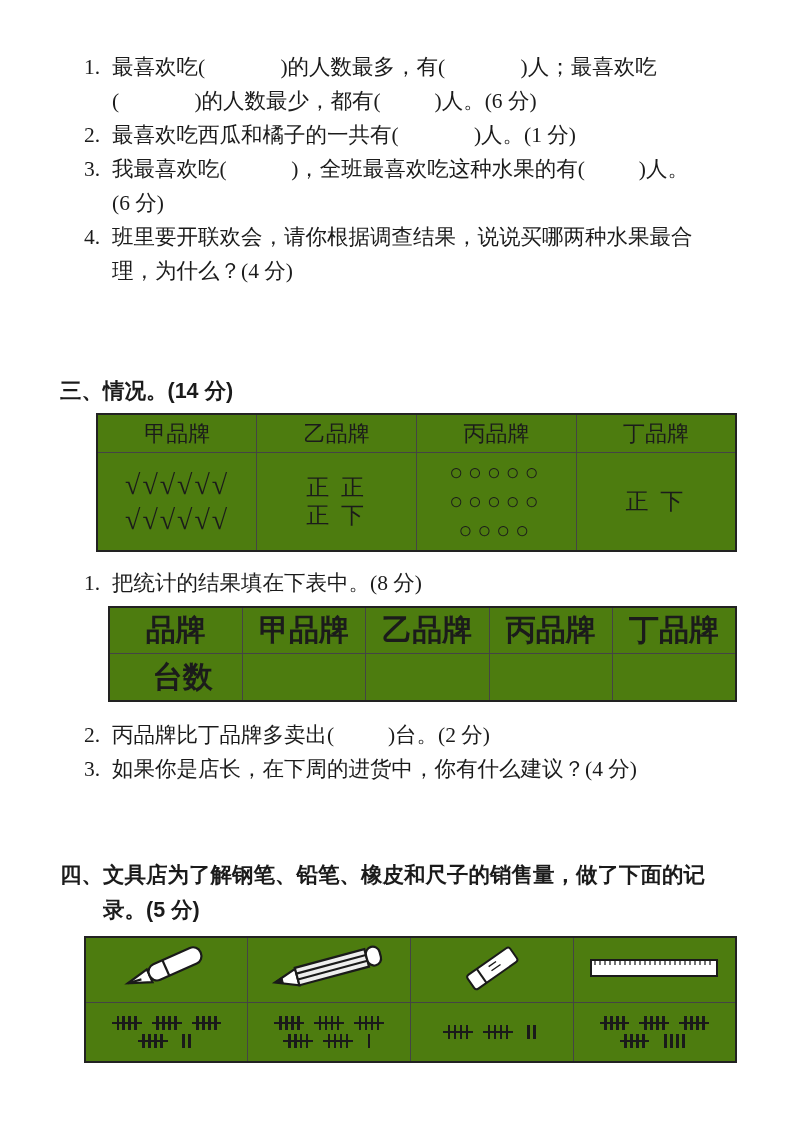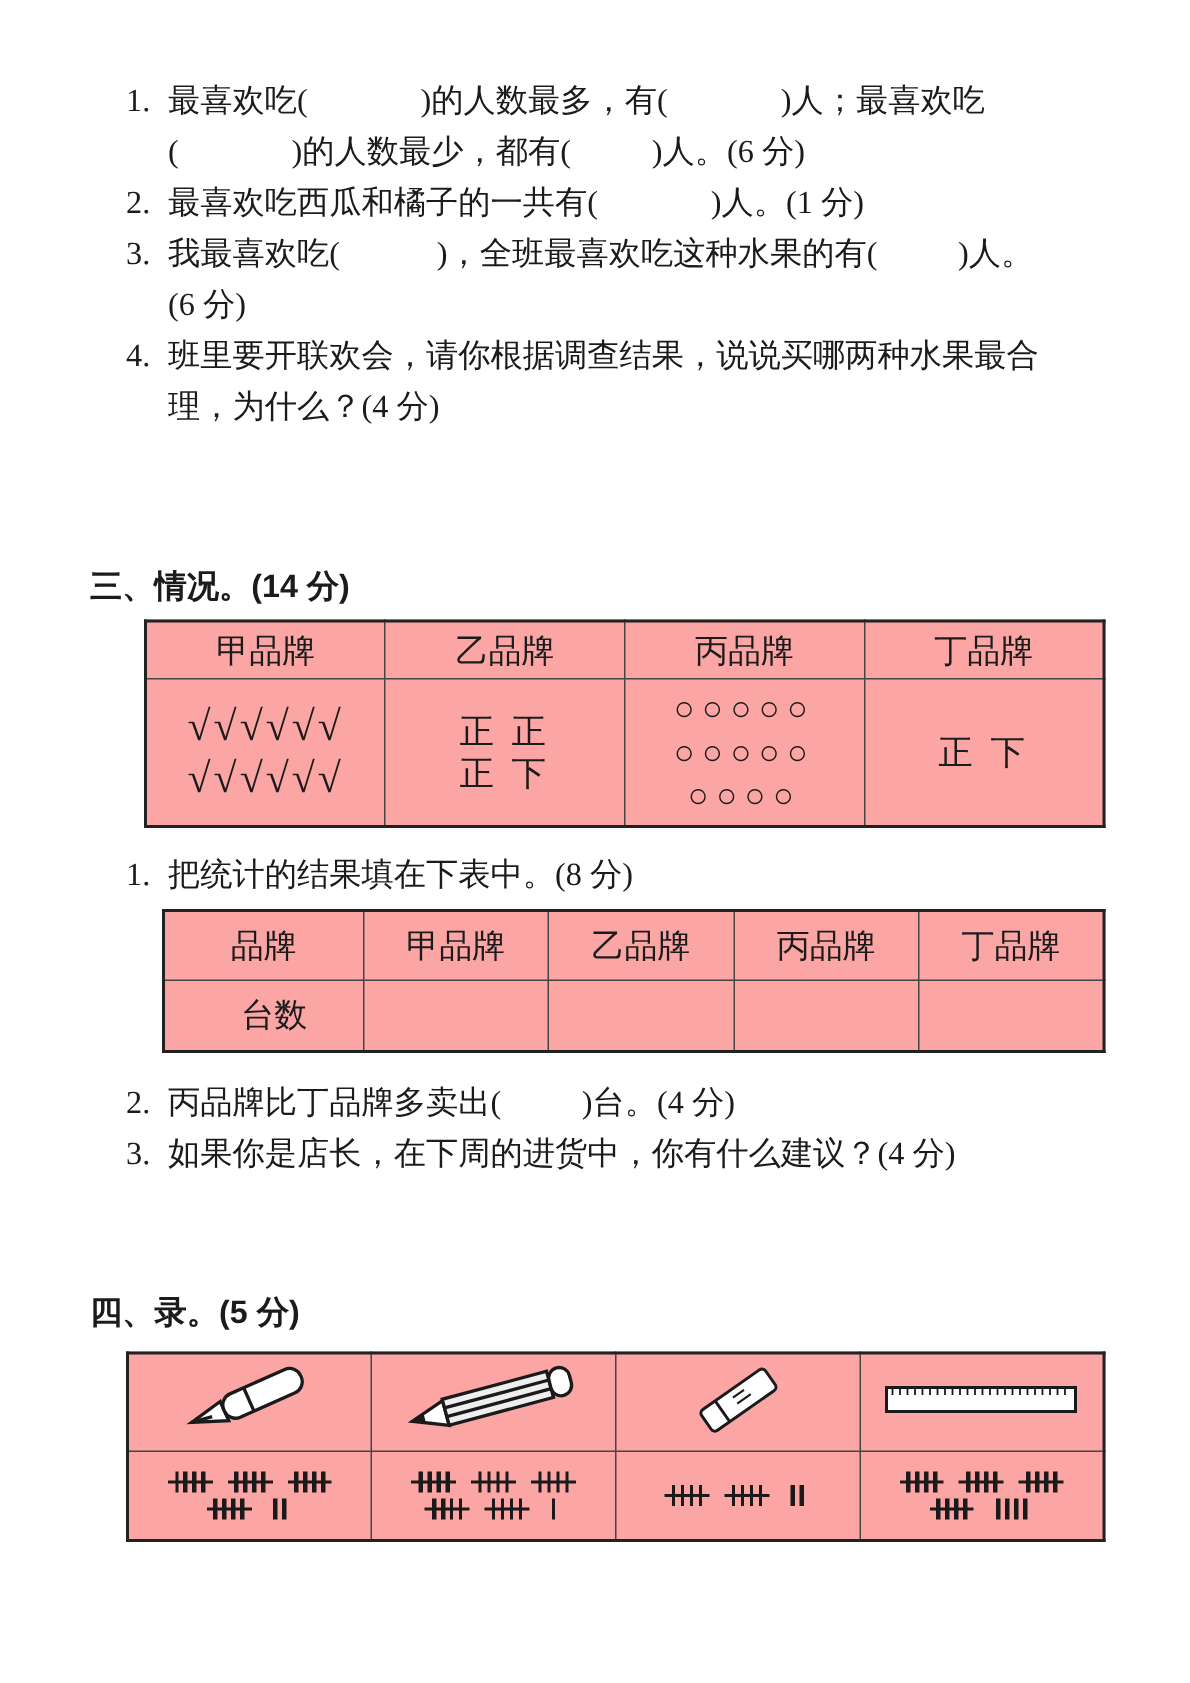--- a/index.html
+++ b/index.html
@@ -14,32 +14,32 @@
   .qbody{flex:1;}
   .ln{white-space:pre;}
   .qlist{margin-left:24px;}
 
   
   .sec-head{display:flex;font-family:"Liberation Sans","DejaVu Sans",sans-serif;
             font-weight:700;font-size:21.5px;line-height:35px;}
   .sec-num{flex:none;}
   .sec-body{flex:1;}
 
-  table{border-collapse:collapse;background:#fca5a5;}
+  table{border-collapse:collapse;background:#4d7c0f;}
   td,th{padding:0;}
 
   .t1{margin:4px 0 0 36px;width:calc(100% - 36px);border:2.5px solid #222;table-layout:fixed;}
   .t1 th{border:1.4px solid #444;font-weight:400;font-size:22px;height:37px;text-align:center;}
   .t1 td{border:1.4px solid #444;text-align:center;vertical-align:middle;height:97px;}
   .checks .ln{font-size:28px;line-height:35px;letter-spacing:2px;}
   .zheng  .ln{font-size:23px;line-height:28px;letter-spacing:3px;}
   .circles .ln{font-size:23px;line-height:29px;letter-spacing:5px;}
 
   .t2{margin:6px 0 0 48px;width:calc(100% - 48px);border:2.5px solid #222;table-layout:fixed;}
-  .t2 th,.t2 td{border:1.4px solid #444;font-weight:400;font-size:22px;text-align:center;vertical-align:middle;}
+  .t2 th,.t2 td{border:1.4px solid #444;font-weight:700;font-size:30px;text-align:center;vertical-align:middle;}
   .t2 th{height:45px;}
   .t2 td{height:46px;padding-left:14px;}
 
   .t3{margin:8px 0 0 24px;width:calc(100% - 24px);border:2.5px solid #222;table-layout:fixed;}
   .t3 td{border:1.4px solid #444;text-align:center;vertical-align:middle;}
   .icon-cell{height:64px;}
   .tally-cell{height:58px;}
 
   .tally-row{line-height:0;margin:4px 0;}
   .tg{display:inline-block;position:relative;height:14px;margin:0 8px;vertical-align:middle;}
@@ -167,38 +167,39 @@
         </tr>
       </tbody>
     </table>
 
     <div class="gap-c"></div>
 
     <div class="qlist">
       <div class="q">
         <span class="qnum">2.</span>
         <div class="qbody">
-            <div class="ln">丙品牌比丁品牌多卖出(          )台。(4 分)</div>
+            <div class="ln">丙品牌比丁品牌多卖出(          )台。(2 分)</div>
           </div>
       </div>
       <div class="q">
         <span class="qnum">3.</span>
         <div class="qbody">
             <div class="ln">如果你是店长，在下周的进货中，你有什么建议？(4 分)</div>
           </div>
       </div>
     </div>
   </div>
 
   <div class="gap-d"></div>
 
   <div>
     <div class="sec-head">
       <span class="sec-num">四、</span>
       <div class="sec-body">
+          <div class="ln">文具店为了解钢笔、铅笔、橡皮和尺子的销售量，做了下面的记</div>
           <div class="ln">录。(5 分)</div>
         </div>
     </div>
 
     <table class="t3">
       <tbody>
         <tr>
           <td class="icon-cell">
             <span class="icon-wrap" aria-label="钢笔">
               <svg width="118" height="56" viewBox="0 0 118 56">

